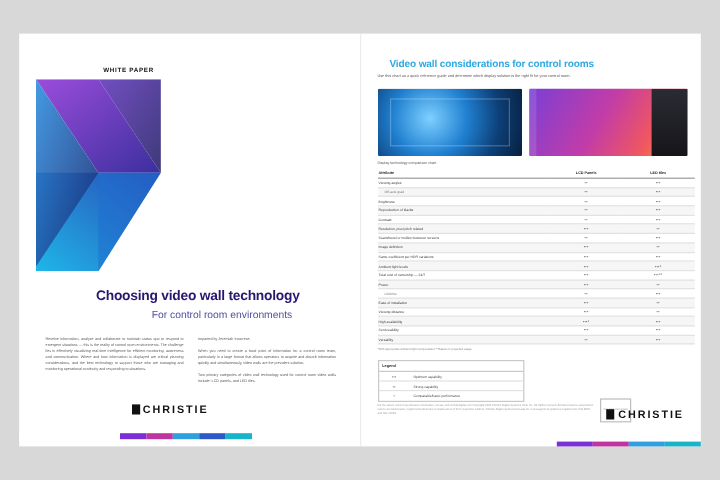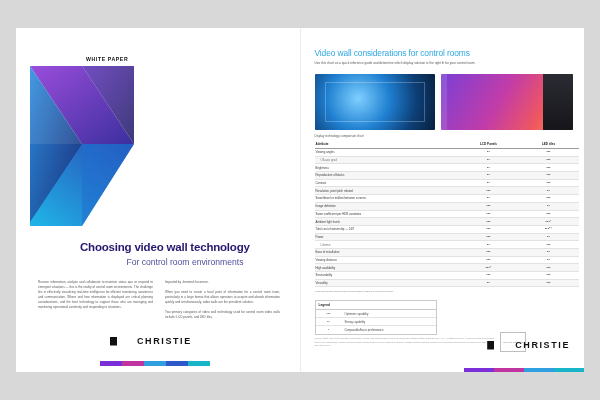--- a/index.html
+++ b/index.html
@@ -45,43 +45,43 @@
   .col{width:115px;}
   .col p{
     margin:0 0 5px 0;
     font-size:3.05px;line-height:1.62;color:#58585b;text-align:justify;
   }
   .brand-logo{
     position:absolute;left:94px;bottom:26px;
     display:flex;align-items:center;gap:2px;
   }
   .brand-text{
-    font-size:9px;font-weight:bold;letter-spacing:1.6px;color:#111;margin-left:18px;
+    font-size:9px;font-weight:bold;letter-spacing:1.6px;color:#111;
   }
   .brand-mark{
     width:7px;height:9px;background:#111;
     clip-path:polygon(0 0,100% 0,100% 100%,0 100%, 0 0);
     position:relative;
   }
   .chevron-row{
     position:absolute;left:0;bottom:6px;width:284px;height:5px;
     display:flex;
   }
   .chevron-row i{display:block;height:5px;}
 
   
   .page-right{
     position:relative;
     width:284px;height:344px;
     background:#ffffff;
     border-left:1px solid #ececec;
   }
   .r-title{
-    position:absolute;left:14px;top:20px;width:250px;
-    font-size:8.4px;font-weight:normal;color:#2fa8e0;letter-spacing:-.1px;
+    position:absolute;left:24px;top:20px;width:250px;
+    font-size:8.4px;font-weight:bold;color:#2fa8e0;letter-spacing:-.1px;
   }
   .r-sub{
     position:absolute;left:14px;top:33px;width:250px;
     font-size:3.2px;color:#58585b;line-height:1.5;
   }
   .imgs{
     position:absolute;left:14px;top:46px;width:258px;height:56px;
     display:flex;gap:6px;
   }
   .img-lcd{

